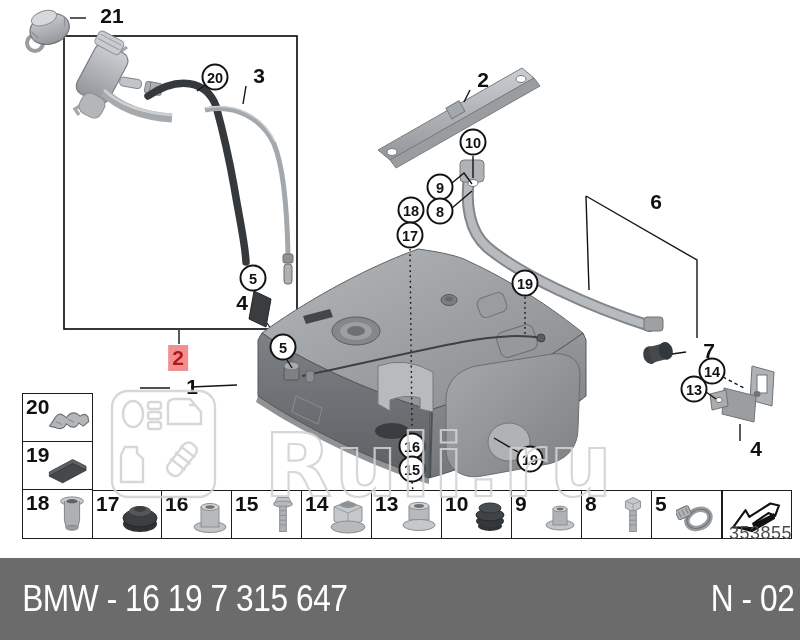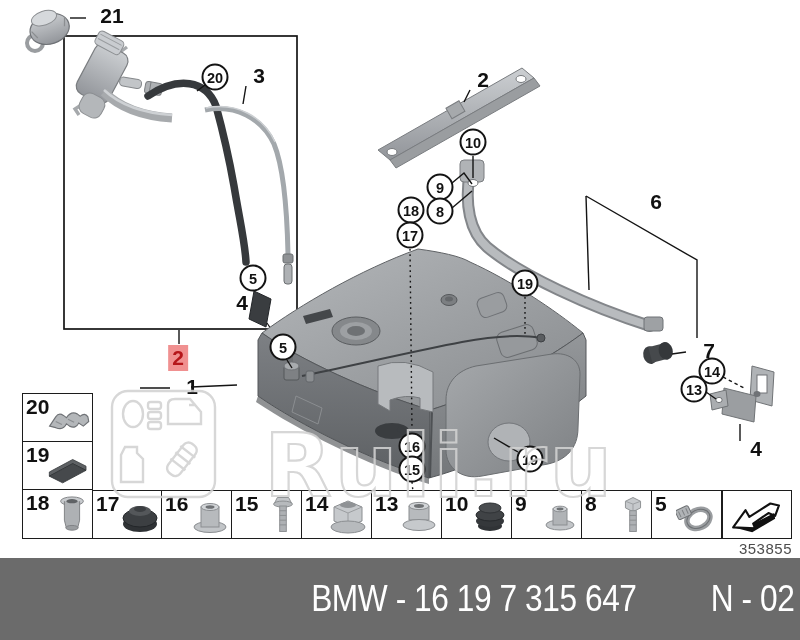--- a/index.html
+++ b/index.html
@@ -15,23 +15,23 @@
        transform:translate(-50%,-50%);z-index:30;white-space:nowrap;margin-left:12px;}
   .lbl-red{position:absolute;transform:translate(-50%,-50%);z-index:30;
        background:#f09090;color:#b5161a;font-weight:bold;font-size:21px;
        padding:1px 4px;line-height:24px;}
   
   .lbox,.cell{position:absolute;box-sizing:border-box;border:1.5px solid #1c1c1c;z-index:20;background:transparent;}
   .cnum{position:absolute;left:3px;top:1px;font-weight:bold;font-size:21px;color:#111;}
   .cicon{position:absolute;right:1px;bottom:1px;}
   
   .footer{position:absolute;left:0;top:558px;width:800px;height:82px;background:#6b6b6b;
-          display:flex;align-items:center;justify-content:flex-end;gap:46px;z-index:40;}
+          display:flex;align-items:center;justify-content:space-between;gap:46px;z-index:40;}
   .footer span{color:#fff;font-size:36px;letter-spacing:-0.5px;transform:scaleX(.88);white-space:pre;}
-  .dwgnum{position:absolute;right:8px;top:540px;font-size:15px;color:#4d4d4d;z-index:40;letter-spacing:.5px;}
+  .dwgnum{position:absolute;right:8px;top:523px;font-size:18px;color:#4d4d4d;z-index:40;letter-spacing:.5px;}
   .art{position:absolute;left:0;top:0;z-index:10;}
   .wm{position:absolute;left:0;top:0;z-index:35;pointer-events:none;opacity:.88;}
 </style>
 </head>
 <body>
 
 <div class="page">
 
   <svg class="art" width="800" height="558" viewBox="0 0 800 558">
     <defs>

